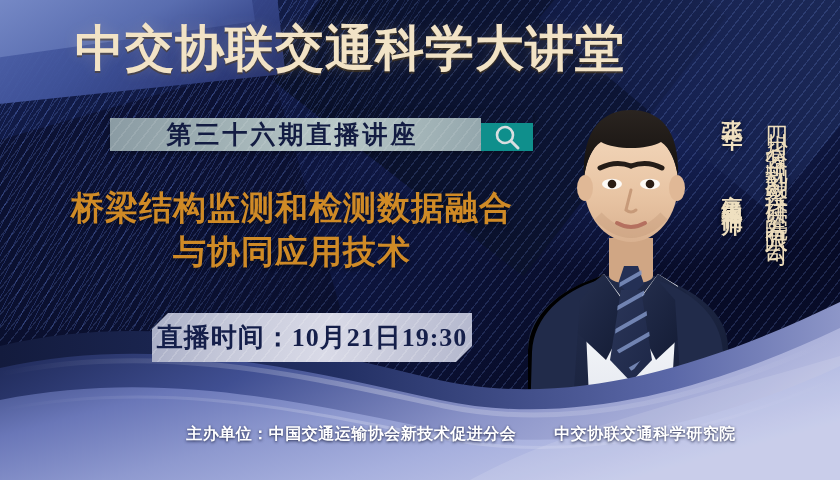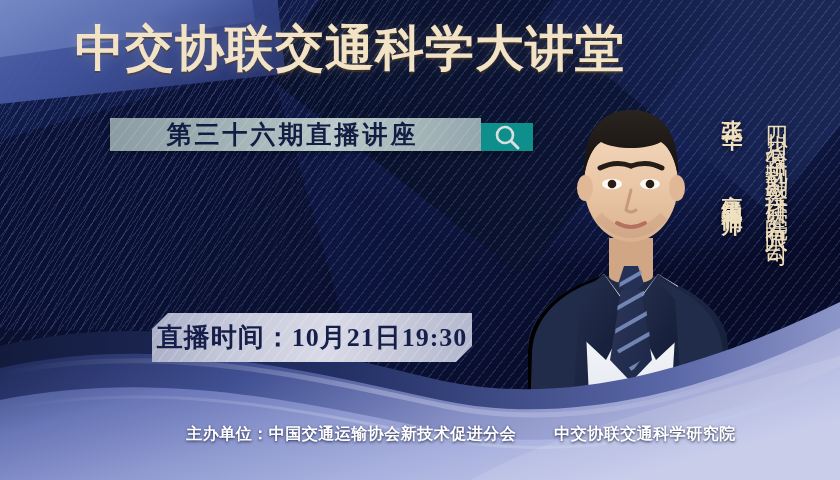--- a/index.html
+++ b/index.html
@@ -328,20 +328,24 @@
   <div class="sub-bar">
     <div class="sub-bar-text">第三十六期直播讲座</div>
     <div class="sub-bar-icon">
       <svg width="28" height="28" viewBox="0 0 28 28">
         <circle cx="12" cy="12" r="8" stroke="#d9dee0" stroke-width="2.6" fill="none"></circle>
         <line x1="18" y1="18" x2="25" y2="25" stroke="#d9dee0" stroke-width="3" stroke-linecap="round"></line>
       </svg>
     </div>
   </div>
 
+  <div class="lecture-title">
+    <div>桥梁结构监测和检测数据融合</div>
+    <div>与协同应用技术</div>
+  </div>
 
   <div class="time-pill">直播时间：10月21日19:30</div>
 
   <div class="vtext v-speaker">张二华  高级工程师</div>
 
   <div class="vtext v-org">四川省公路规划勘察设计研究院有限公司</div>
 
   <div class="footer">
     <span>主办单位：中国交通运输协会新技术促进分会</span>
     <span class="gap"></span>

